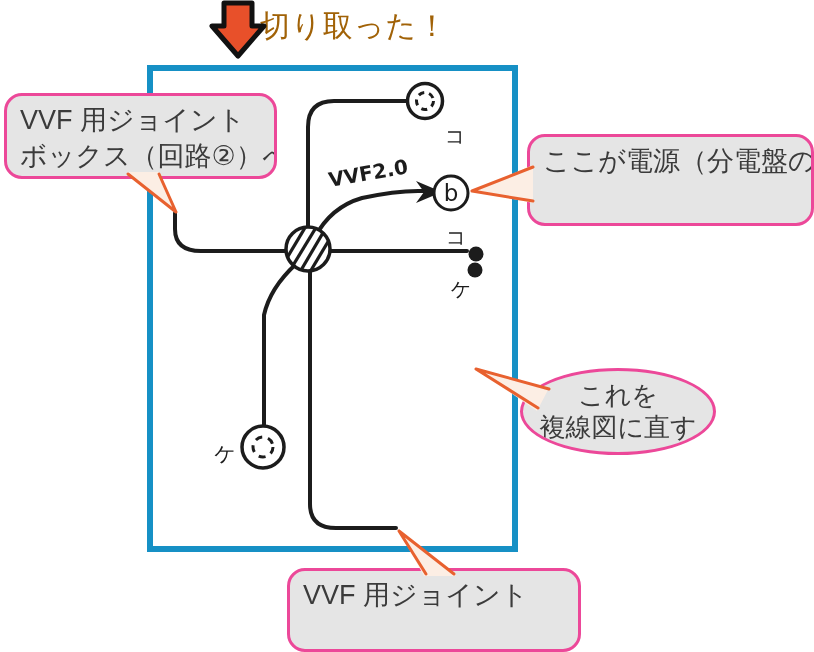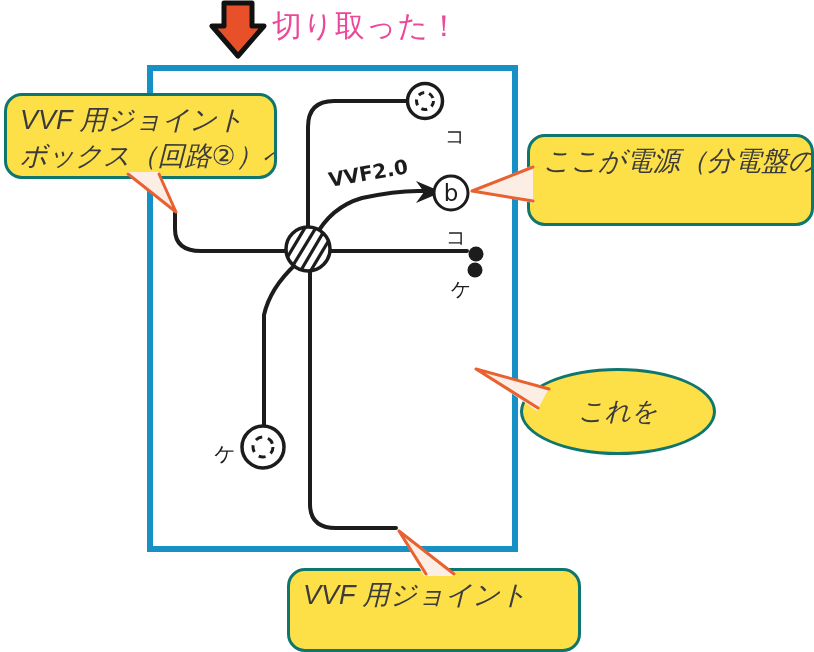--- a/index.html
+++ b/index.html
@@ -1,30 +1,30 @@
 <!DOCTYPE html>
 <html><head>
 <meta charset="utf-8">
 <style>
   html,body{margin:0;padding:0;background:#fff;}
   .stage{
     position:relative;width:814px;height:652px;overflow:hidden;background:#fff;
     font-family:"Liberation Sans","DejaVu Sans",sans-serif;color:#3b3b3b;
   }
   .top-label{
-    position:absolute;left:272px;top:6px;font-size:30px;letter-spacing:1px;color:#ec4899;
+    position:absolute;left:260px;top:6px;font-size:30px;letter-spacing:1px;color:#a16207;
   }
   .blue-box{
     position:absolute;left:147px;top:65px;width:371px;height:487px;
     border:6px solid #1690c5;box-sizing:border-box;background:#fff;
   }
   .callout{
-    position:absolute;background:#fde047;border:3px solid #0f766e;border-radius:18px;
+    position:absolute;background:#e5e5e5;border:3px solid #ec4899;border-radius:18px;
     box-sizing:border-box;color:#3b3b3b;font-size:27px;line-height:1.32;
-    padding:7px 13px;white-space:nowrap;overflow:hidden;font-style:italic;
+    padding:7px 13px;white-space:nowrap;overflow:hidden;
   }
   .callout-left{left:4px;top:93px;width:273px;height:86px;}
   .callout-right{left:527px;top:134px;width:287px;height:92px;}
   .callout-bottom{left:287px;top:568px;width:294px;height:84px;}
   .callout-ellipse{
     left:520px;top:368px;width:196px;height:87px;border-radius:50%;
     display:flex;flex-direction:column;align-items:center;justify-content:center;
     font-size:26px;line-height:1.22;padding:2px 6px;
   }
   .b-badge{
@@ -49,20 +49,21 @@
     <div>VVF 用ジョイント</div>
     <div>ボックス（回路②）へ</div>
   </div>
 
   <div class="callout callout-right">
     <div>ここが電源（分電盤の</div>
   </div>
 
   <div class="callout callout-ellipse">
     <div>これを</div>
+    <div>複線図に直す</div>
   </div>
 
   <div class="callout callout-bottom">
     <div>VVF 用ジョイント</div>
   </div>
 
   <svg class="overlay" width="814" height="652" viewBox="0 0 814 652">
     <defs>
       <clipPath id="jbclip">
           <circle cx="308" cy="249" r="21"></circle>

